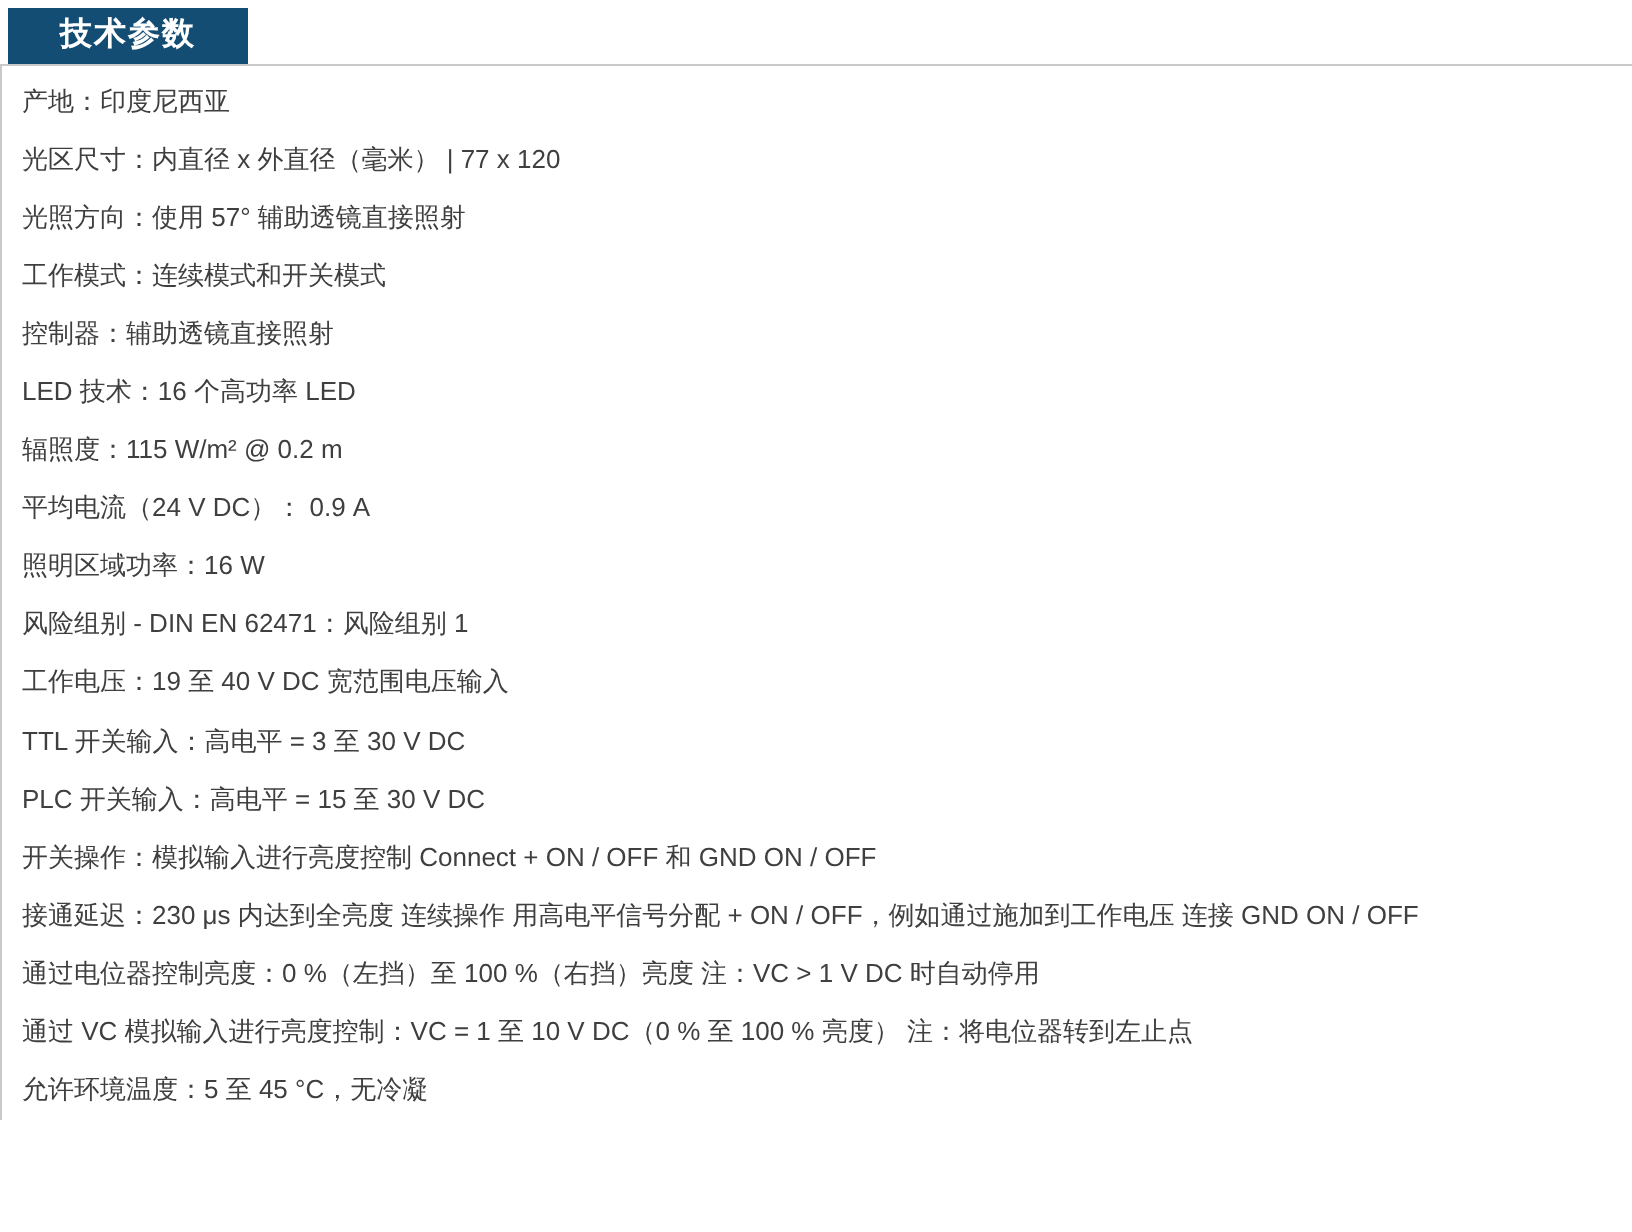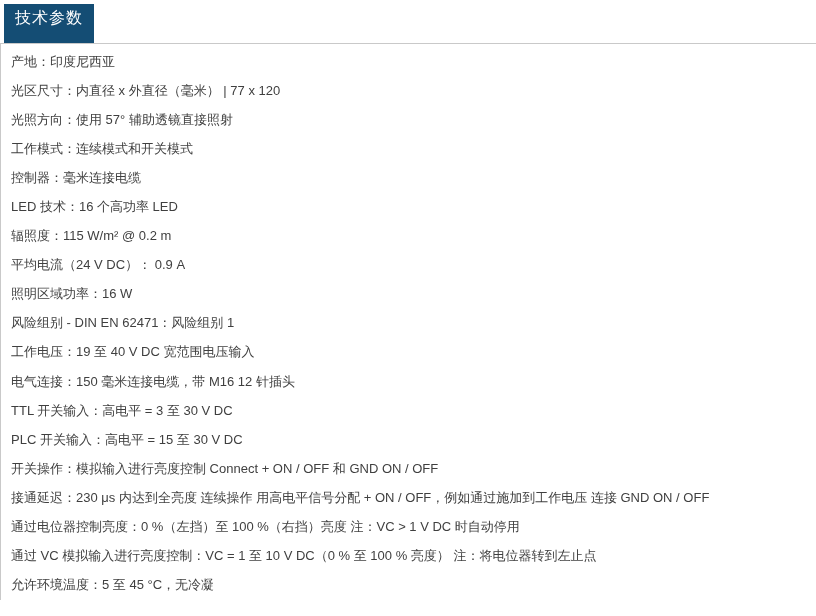--- a/index.html
+++ b/index.html
@@ -19,24 +19,24 @@
     height: 616px;
     overflow: hidden;
     background: #ffffff;
   }
   .title-badge {
     display: inline-block;
     margin: 4px 0 0 4px;
     background: var(--header-bg);
     color: var(--header-text);
     font-size: 16px;
-    font-weight: normal;
+    font-weight: bold;
     line-height: 28px;
-    height: 39px;
-    padding: 0 11px;
+    height: 28px;
+    padding: 0 26px;
     letter-spacing: 1px;
   }
   .spec-box {
     border-top: 1px solid var(--border);
     border-left: 1px solid var(--border);
     padding-top: 3px;
     width: 816px;
   }
   .spec-row {
     height: 29.1px;
@@ -53,28 +53,27 @@
 
 <div class="page">
 
   <div class="title-badge">技术参数</div>
 
   <div class="spec-box">
     <div class="spec-row">产地：印度尼西亚</div>
     <div class="spec-row">光区尺寸：内直径 x 外直径（毫米） | 77 x 120</div>
     <div class="spec-row">光照方向：使用 57° 辅助透镜直接照射</div>
     <div class="spec-row">工作模式：连续模式和开关模式</div>
-    <div class="spec-row">控制器：毫米连接电缆</div>
+    <div class="spec-row">控制器：辅助透镜直接照射</div>
     <div class="spec-row">LED 技术：16 个高功率 LED</div>
     <div class="spec-row">辐照度：115 W/m² @ 0.2 m</div>
     <div class="spec-row">平均电流（24 V DC）： 0.9 A</div>
     <div class="spec-row">照明区域功率：16 W</div>
     <div class="spec-row">风险组别 - DIN EN 62471：风险组别 1</div>
     <div class="spec-row">工作电压：19 至 40 V DC 宽范围电压输入</div>
-    <div class="spec-row">电气连接：150 毫米连接电缆，带 M16 12 针插头</div>
     <div class="spec-row">TTL 开关输入：高电平 = 3 至 30 V DC</div>
     <div class="spec-row">PLC 开关输入：高电平 = 15 至 30 V DC</div>
     <div class="spec-row">开关操作：模拟输入进行亮度控制 Connect + ON / OFF 和 GND ON / OFF</div>
     <div class="spec-row">接通延迟：230 μs 内达到全亮度 连续操作 用高电平信号分配 + ON / OFF，例如通过施加到工作电压 连接 GND ON / OFF</div>
     <div class="spec-row">通过电位器控制亮度：0 %（左挡）至 100 %（右挡）亮度 注：VC &gt; 1 V DC 时自动停用</div>
     <div class="spec-row">通过 VC 模拟输入进行亮度控制：VC = 1 至 10 V DC（0 % 至 100 % 亮度） 注：将电位器转到左止点</div>
     <div class="spec-row">允许环境温度：5 至 45 °C，无冷凝</div>
   </div>
 
 </div>

